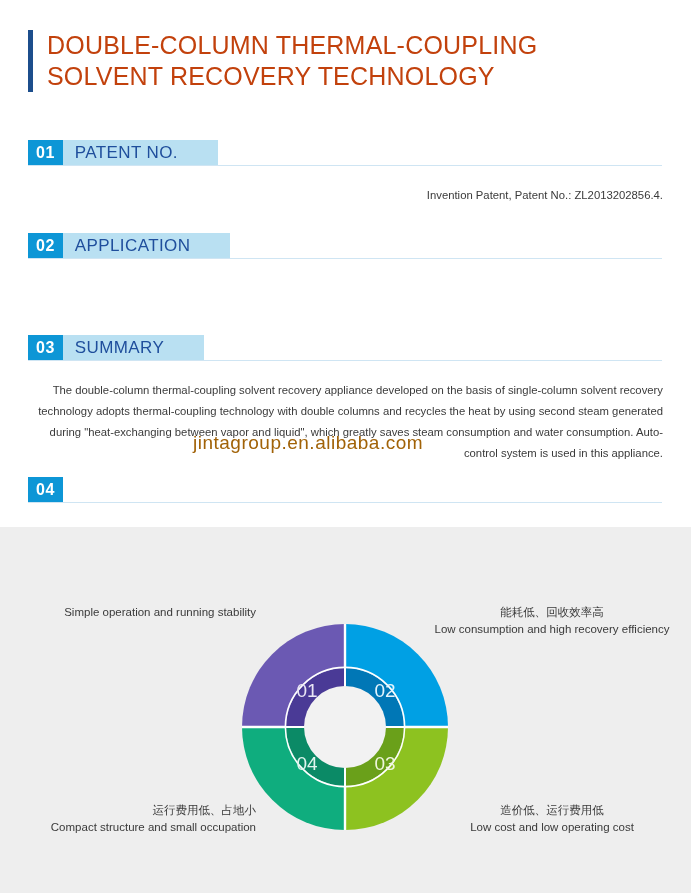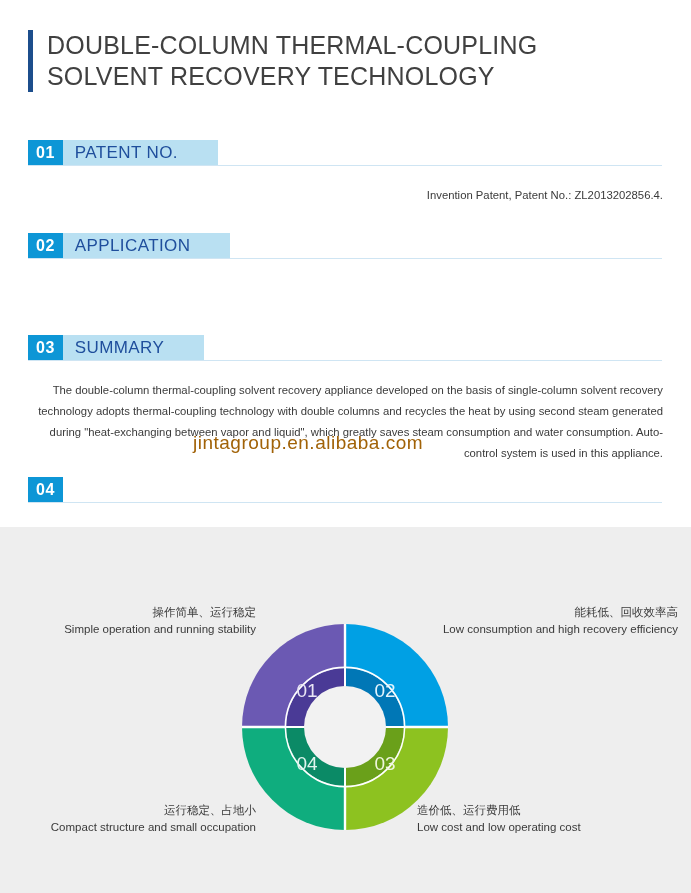--- a/index.html
+++ b/index.html
@@ -26,21 +26,21 @@
   }
   .title-bar {
     width: 5px;
     background: #1c4e8c;
     margin-right: 14px;
     flex: none;
   }
   .title-text {
     font-size: 25px;
     line-height: 31px;
-    color: #404040;
+    color: #c2410c;
     letter-spacing: 0.2px;
     white-space: pre-line;
     font-weight: 400;
   }
 
   
   .section {
     position: absolute;
     left: 28px;
     width: 635px;
@@ -135,23 +135,23 @@
   }
   .dlabel .cn {
     font-size: 11.5px;
     color: #3a3a3a;
   }
   .dlabel .en {
     font-size: 11.5px;
     color: #3a3a3a;
   }
   .lbl-01 { left: 50px;  top: 604px; text-align: right; width: 206px; }
-  .lbl-02 { left: 408px; top: 604px; text-align: right;  width: 270px; }
+  .lbl-02 { left: 417px; top: 604px; text-align: center;  width: 270px; }
   .lbl-04 { left: 20px;  top: 802px; text-align: right; width: 236px; }
-  .lbl-03 { left: 417px; top: 802px; text-align: left;  width: 270px; }
+  .lbl-03 { left: 417px; top: 802px; text-align: center;  width: 270px; }
 </style>
 </head>
 <body>
 
 <div class="title-block">
   <div class="title-bar"></div>
   <div class="title-text">DOUBLE-COLUMN THERMAL-COUPLING
 SOLVENT RECOVERY TECHNOLOGY</div>
 </div>
 
@@ -224,30 +224,29 @@
     <circle cx="103" cy="103" r="59.6" fill="none" stroke="#ffffff" stroke-width="1.6"></circle>
 
     <text x="65" y="68" fill="#e9e6f5" font-size="19" font-family="Liberation Sans, sans-serif" text-anchor="middle" dominant-baseline="middle">01</text>
     <text x="143" y="68" fill="#e3f4fd" font-size="19" font-family="Liberation Sans, sans-serif" text-anchor="middle" dominant-baseline="middle">02</text>
     <text x="143" y="141" fill="#eef6dd" font-size="19" font-family="Liberation Sans, sans-serif" text-anchor="middle" dominant-baseline="middle">03</text>
     <text x="65" y="141" fill="#dff5ee" font-size="19" font-family="Liberation Sans, sans-serif" text-anchor="middle" dominant-baseline="middle">04</text>
   </svg>
 </div>
 
 <div class="dlabel lbl-01">
-  <div class="cn">操作简单、运行稳定</div>
   <div class="en">Simple operation and running stability</div>
 </div>
 
 <div class="dlabel lbl-02">
   <div class="cn">能耗低、回收效率高</div>
   <div class="en">Low consumption and high recovery efficiency</div>
 </div>
 
 <div class="dlabel lbl-04">
-  <div class="cn">运行稳定、占地小</div>
+  <div class="cn">运行费用低、占地小</div>
   <div class="en">Compact structure and small occupation</div>
 </div>
 
 <div class="dlabel lbl-03">
   <div class="cn">造价低、运行费用低</div>
   <div class="en">Low cost and low operating cost</div>
 </div>
 
 </body></html>

